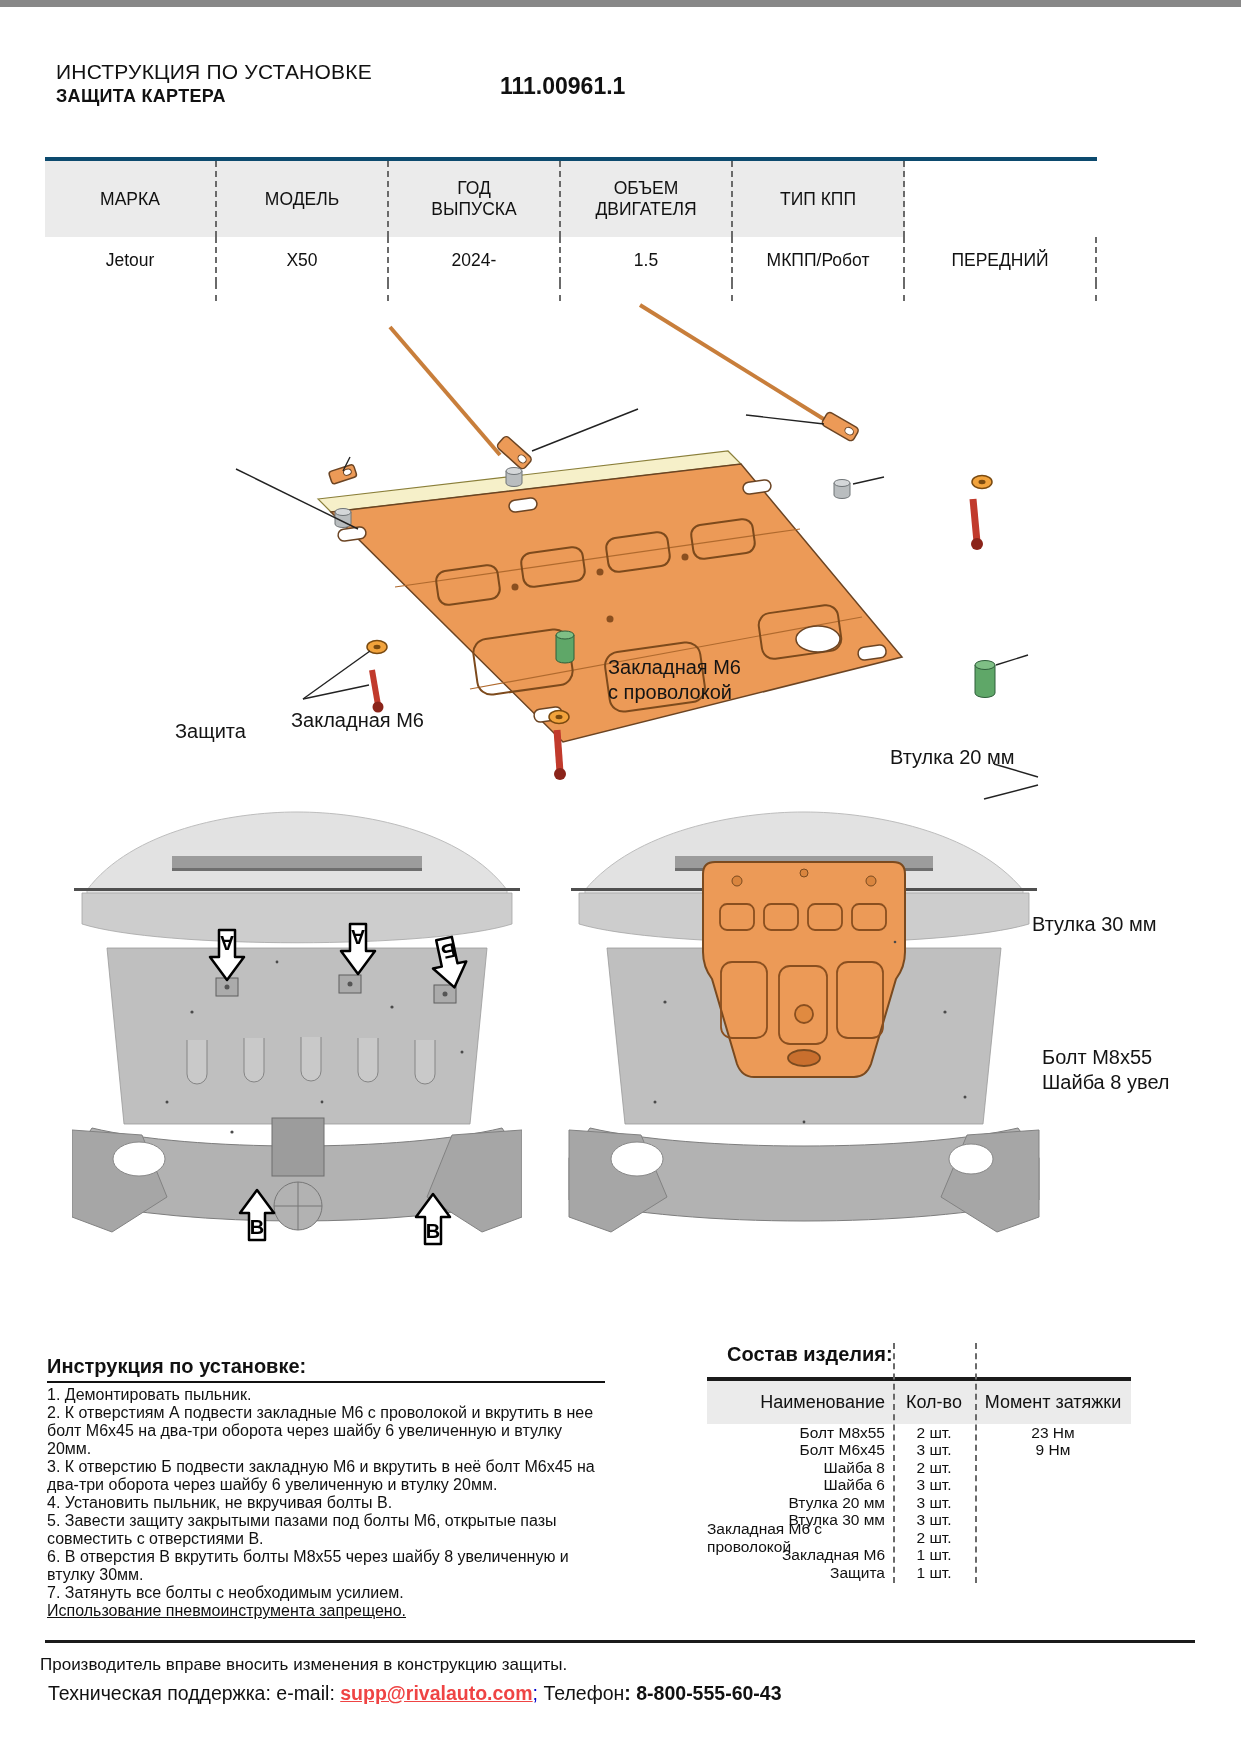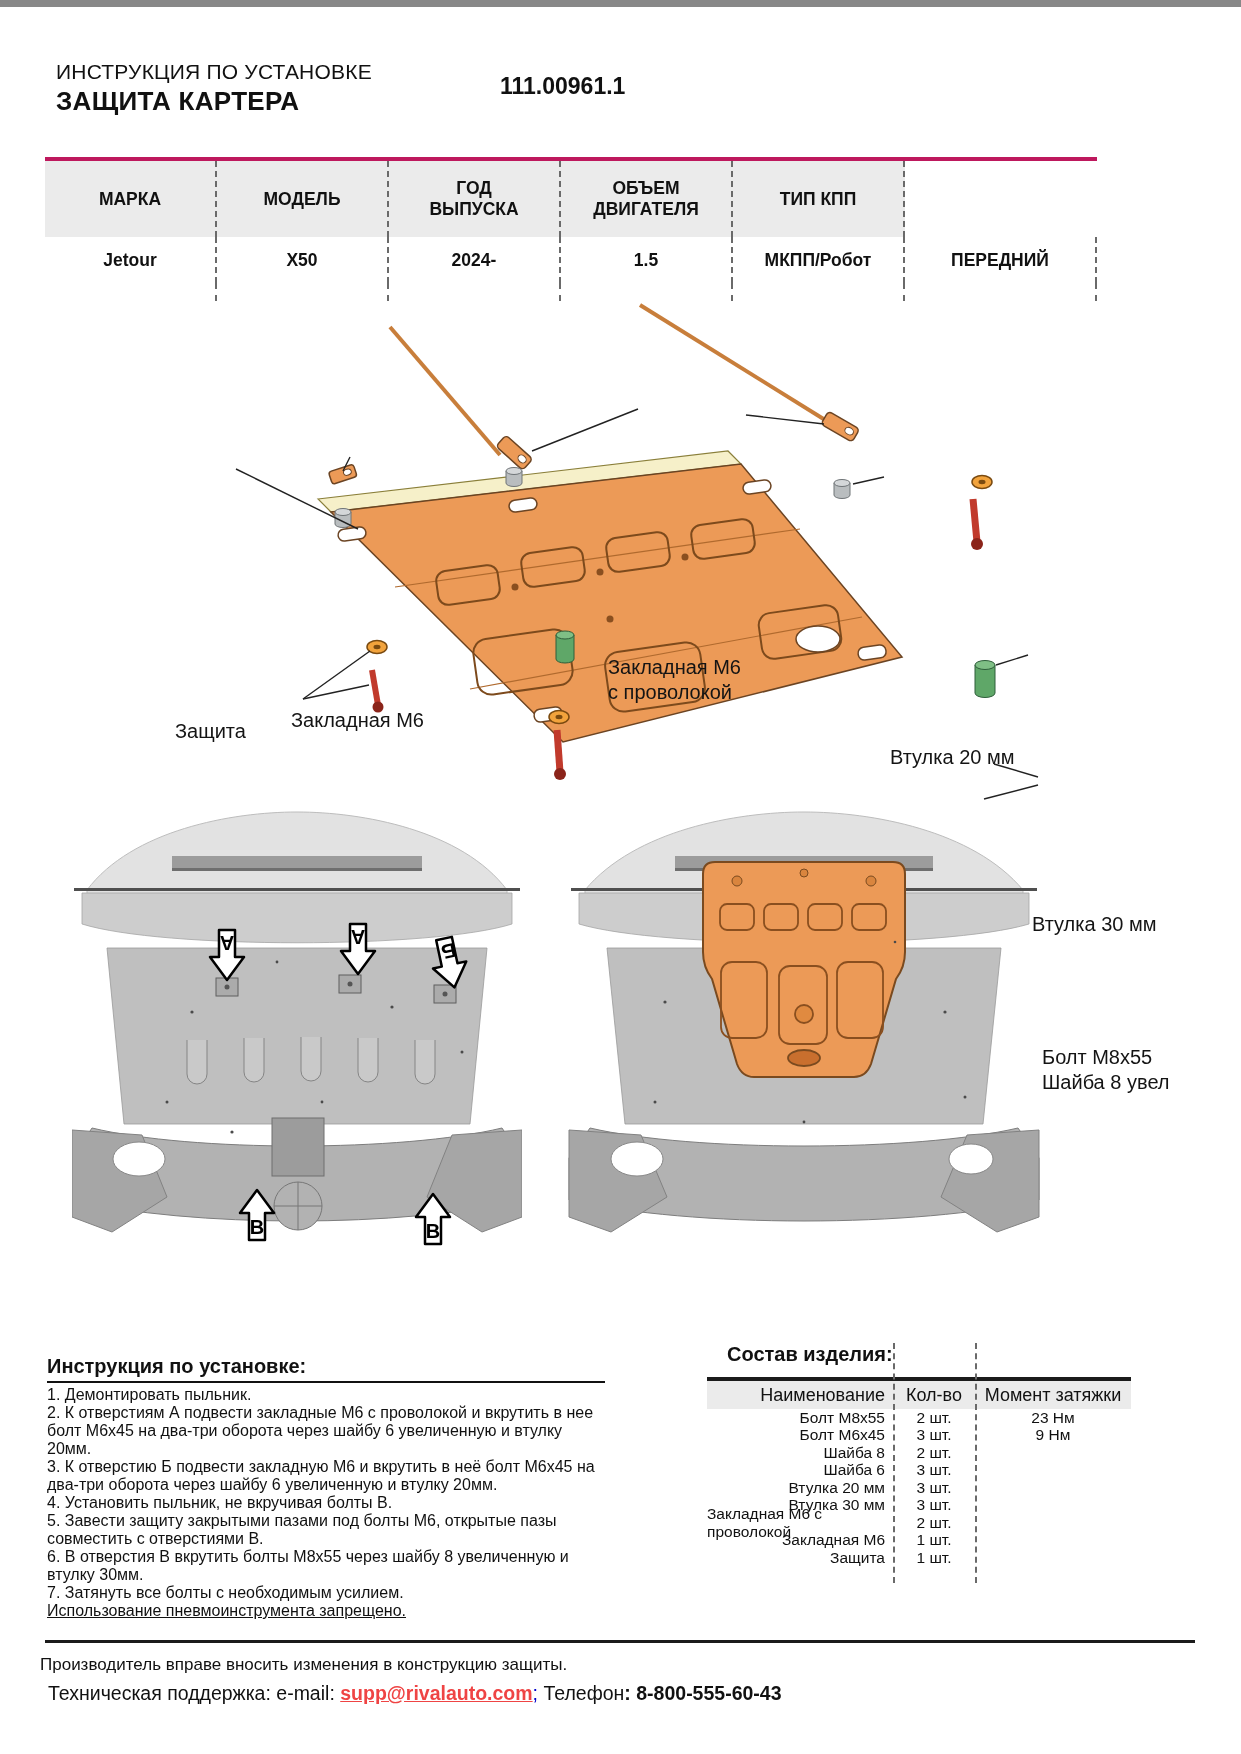--- a/index.html
+++ b/index.html
@@ -1,25 +1,25 @@
 <!DOCTYPE html>
 <html><head>
 <meta charset="utf-8">
 <style>
   html,body{margin:0;padding:0;background:#888;}
   .page{position:relative;width:1241px;height:1754px;background:#fff;margin:7px auto;
         font-family:"Liberation Sans",sans-serif;color:#111;overflow:hidden;}
 
   
   .doc-title{position:absolute;left:56px;top:52px;font-size:21px;line-height:25px;letter-spacing:.2px;}
-  .doc-sub{position:absolute;left:56px;top:79px;font-size:26px;font-weight:bold;letter-spacing:.3px;}
+  .doc-sub{position:absolute;left:56px;top:79px;font-size:18px;font-weight:bold;letter-spacing:.3px;}
   .part-no{position:absolute;left:500px;top:66px;font-size:23px;font-weight:bold;}
 
   
-  .spec{position:absolute;left:45px;top:150px;width:1052px;border-top:4px solid #be185d;font-weight:bold;}
+  .spec{position:absolute;left:45px;top:150px;width:1052px;border-top:4px solid #0c4a6e;}
   .spec-grid{display:grid;grid-template-columns:172px 172px 172px 172px 172px 192px;}
   .spec-grid>div{border-right:2px dashed #6a6a6a;box-sizing:border-box;
                  display:flex;align-items:center;justify-content:center;text-align:center;}
   .sh{background:#ebebeb;height:76px;font-size:17.5px;white-space:pre-line;line-height:21px;}
   .sv{background:#fff;height:46px;font-size:17.5px;}
   .se{height:18px;background:#fff;}
 
   
   .diagram{position:absolute;left:0;top:280px;width:1241px;height:515px;}
   .diagram svg{position:absolute;left:0;top:0;}
@@ -36,21 +36,21 @@
   .instr-heading{font-size:20px;font-weight:bold;border-bottom:2px solid #111;padding-bottom:3px;margin-bottom:3px;}
   .step{font-size:16px;line-height:18px;}
   .warning{font-size:16px;line-height:18px;text-decoration:underline;}
 
   
   .parts{position:absolute;left:707px;top:1336px;width:424px;}
   .parts-heading{font-size:20px;font-weight:bold;margin-left:20px;height:30px;}
   .ptable{border-top:4px solid #1b1b1b;margin-top:4px;}
   .prow{display:grid;grid-template-columns:186px 82px 156px;}
   .prow>div{box-sizing:border-box;}
-  .ph{background:#ebebeb;height:28px;font-size:18px;display:flex;align-items:center;justify-content:center;}
+  .ph{background:#ebebeb;height:43px;font-size:18px;display:flex;align-items:center;justify-content:center;}
   .ph.name{justify-content:flex-end;padding-right:8px;}
   .pc{height:17.5px;font-size:15.5px;display:flex;align-items:center;justify-content:center;}
   .pc.name{justify-content:flex-end;padding-right:8px;}
   .vdash{position:absolute;top:0;height:240px;border-left:2px dashed #6a6a6a;z-index:3;}
   .vd1{left:186px;}.vd2{left:268px;}
 
   
   .footer-rule{position:absolute;left:45px;top:1633px;width:1150px;height:3px;background:#1b1b1b;}
   .disclaimer{position:absolute;left:40px;top:1648px;font-size:17px;}
   .support{position:absolute;left:48px;top:1675px;font-size:19.5px;}

